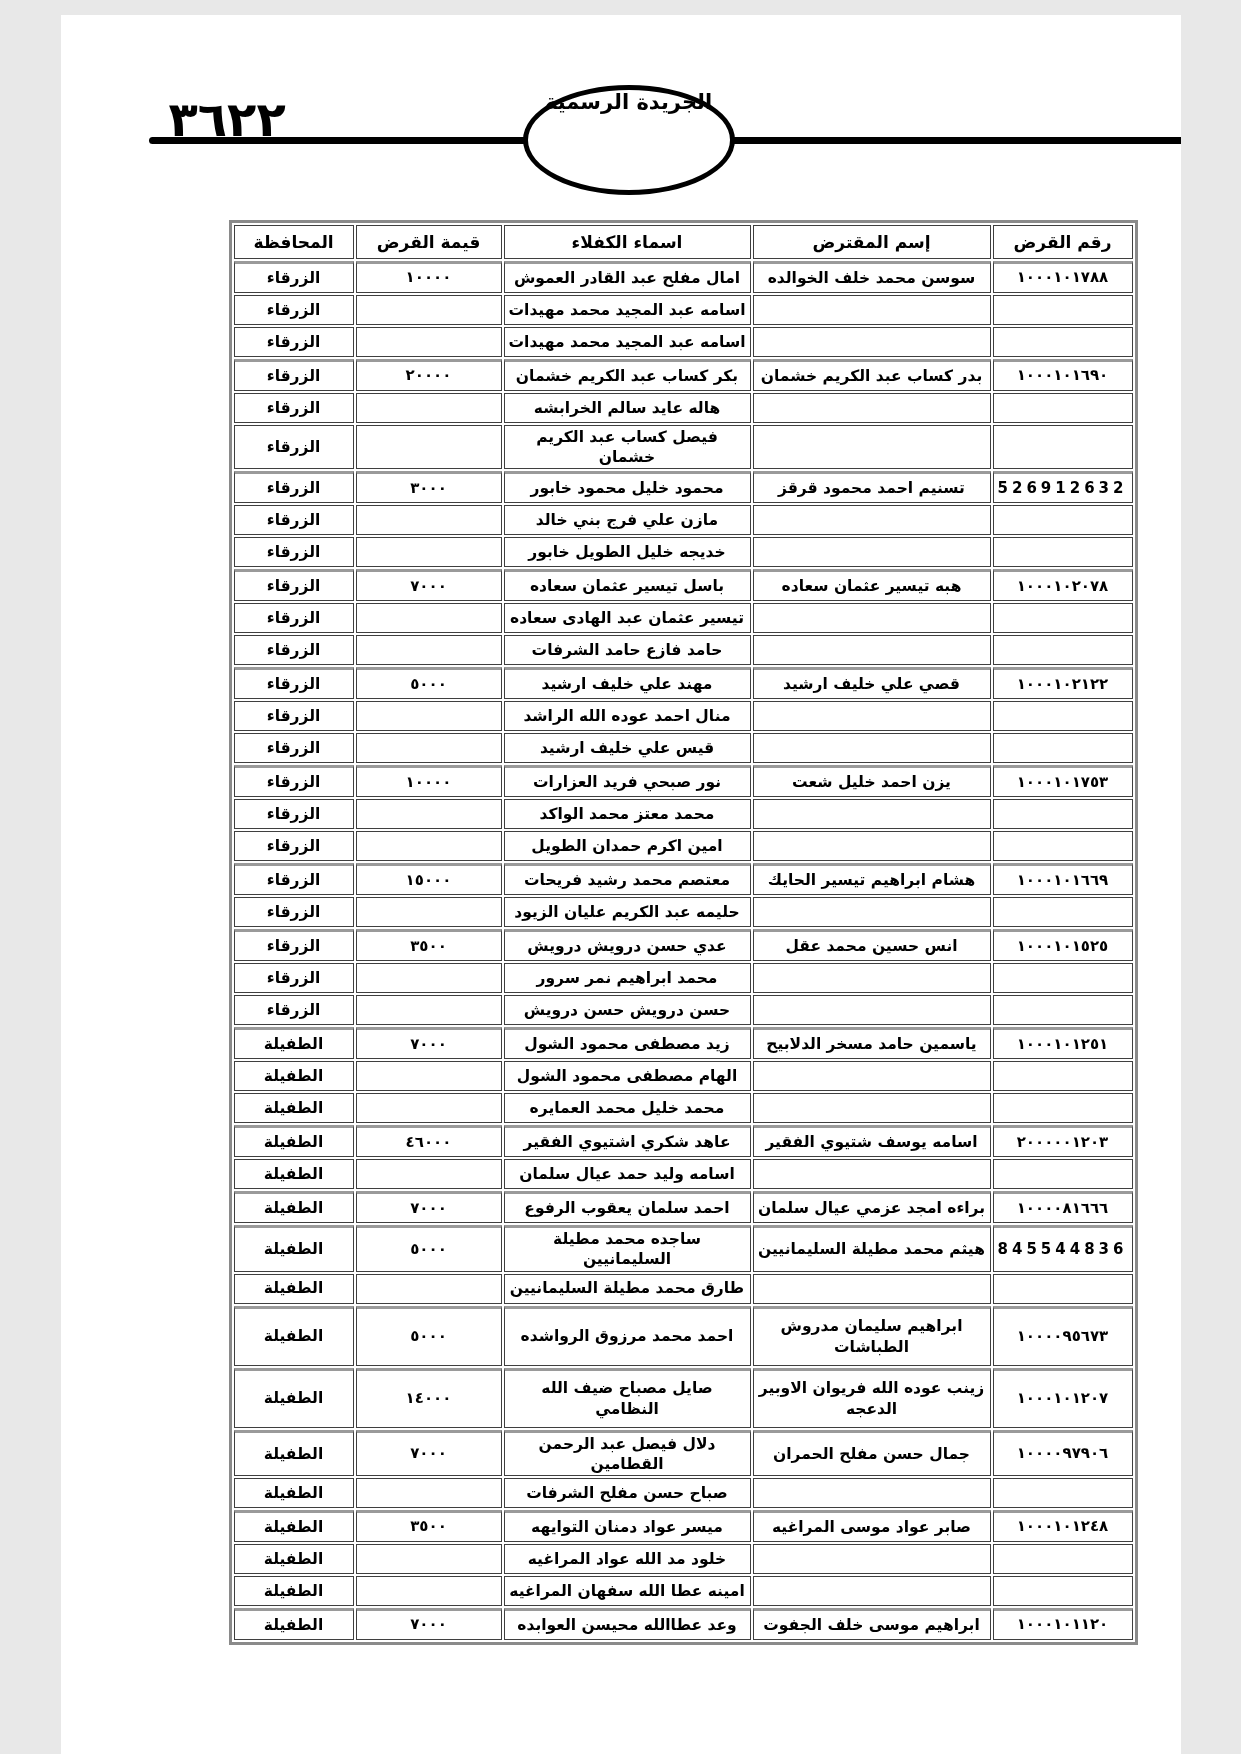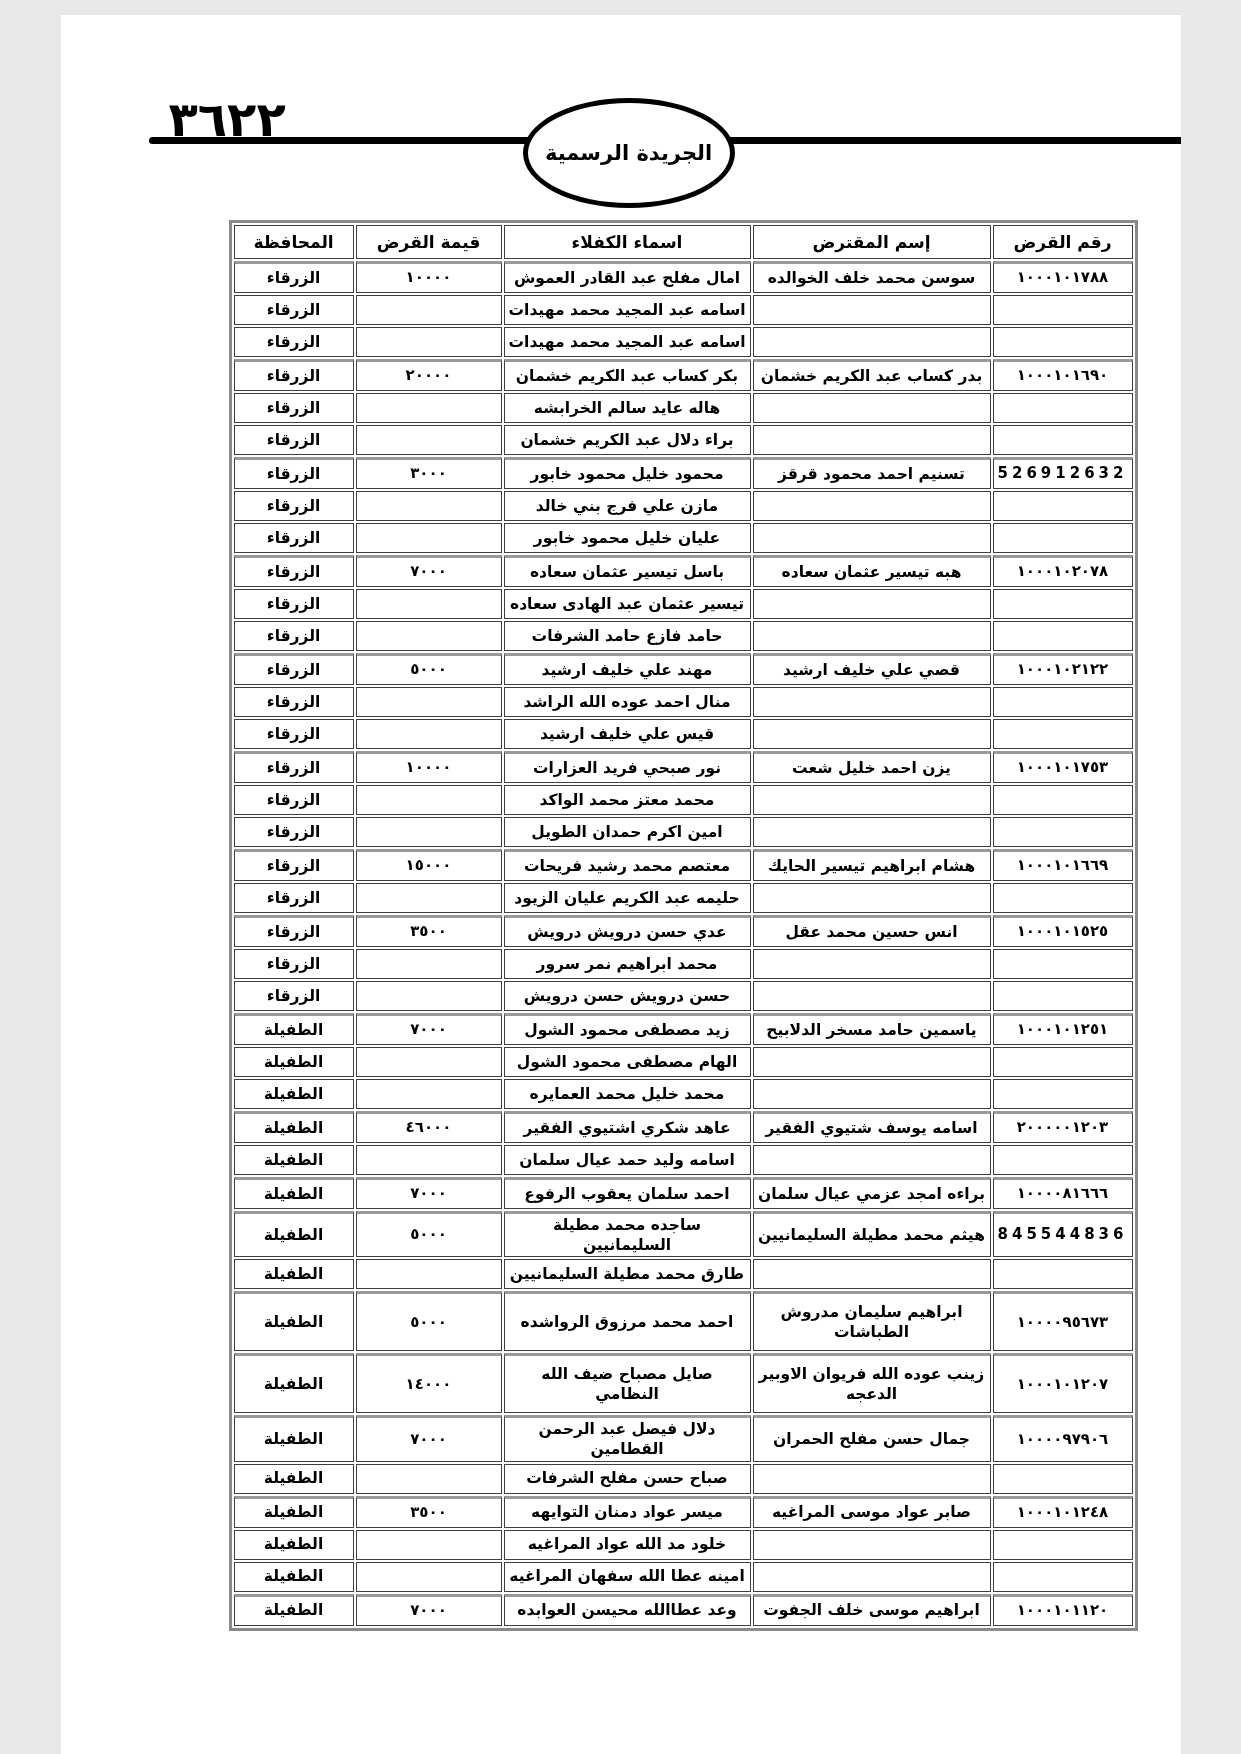--- a/index.html
+++ b/index.html
@@ -19,26 +19,26 @@
     font-size:48px; font-weight:bold;
     letter-spacing:2px;
     direction:ltr;
   }
   .rule {
     position:absolute; top:122px; left:88px;
     width:1064px; height:7px;
     background:#000; border-radius:4px;
   }
   .seal {
-    position:absolute; top:83px; left:462px;
+    position:absolute; top:70px; left:462px;
     width:212px; height:110px;
     background:#fff;
     border:5px solid #000;
     border-radius:50%;
-    display:flex; align-items:center; justify-content:center;
+    display:flex; justify-content:center;
     box-sizing:border-box;
   }
   .seal-title { font-size:21px; font-weight:bold; }
 
   
   table.loan-table {
     position:absolute; top:205px; left:168px;
     width:903px;
     border-collapse:separate;
     border-spacing:2px;
@@ -121,42 +121,42 @@
         <tr>
           <td class="num"></td>
           <td></td>
           <td>هاله عايد سالم الخرابشه</td>
           <td class="num"></td>
           <td>الزرقاء</td>
         </tr>
         <tr>
           <td class="num"></td>
           <td></td>
-          <td>براء دلال عبد الكريم خشمان</td>
+          <td>فيصل كساب عبد الكريم خشمان</td>
           <td class="num"></td>
           <td>الزرقاء</td>
         </tr>
         <tr class="group-start">
           <td class="num">1526912632</td>
           <td>تسنيم احمد محمود قرقز</td>
           <td>محمود خليل محمود خابور</td>
           <td class="num">٣٠٠٠</td>
           <td>الزرقاء</td>
         </tr>
         <tr>
           <td class="num"></td>
           <td></td>
           <td>مازن علي فرج بني خالد</td>
           <td class="num"></td>
           <td>الزرقاء</td>
         </tr>
         <tr>
           <td class="num"></td>
           <td></td>
-          <td>عليان خليل محمود خابور</td>
+          <td>خديجه خليل الطويل خابور</td>
           <td class="num"></td>
           <td>الزرقاء</td>
         </tr>
         <tr class="group-start">
           <td class="num">١٠٠٠١٠٢٠٧٨</td>
           <td>هبه تيسير عثمان سعاده</td>
           <td>باسل تيسير عثمان سعاده</td>
           <td class="num">٧٠٠٠</td>
           <td>الزرقاء</td>
         </tr>

